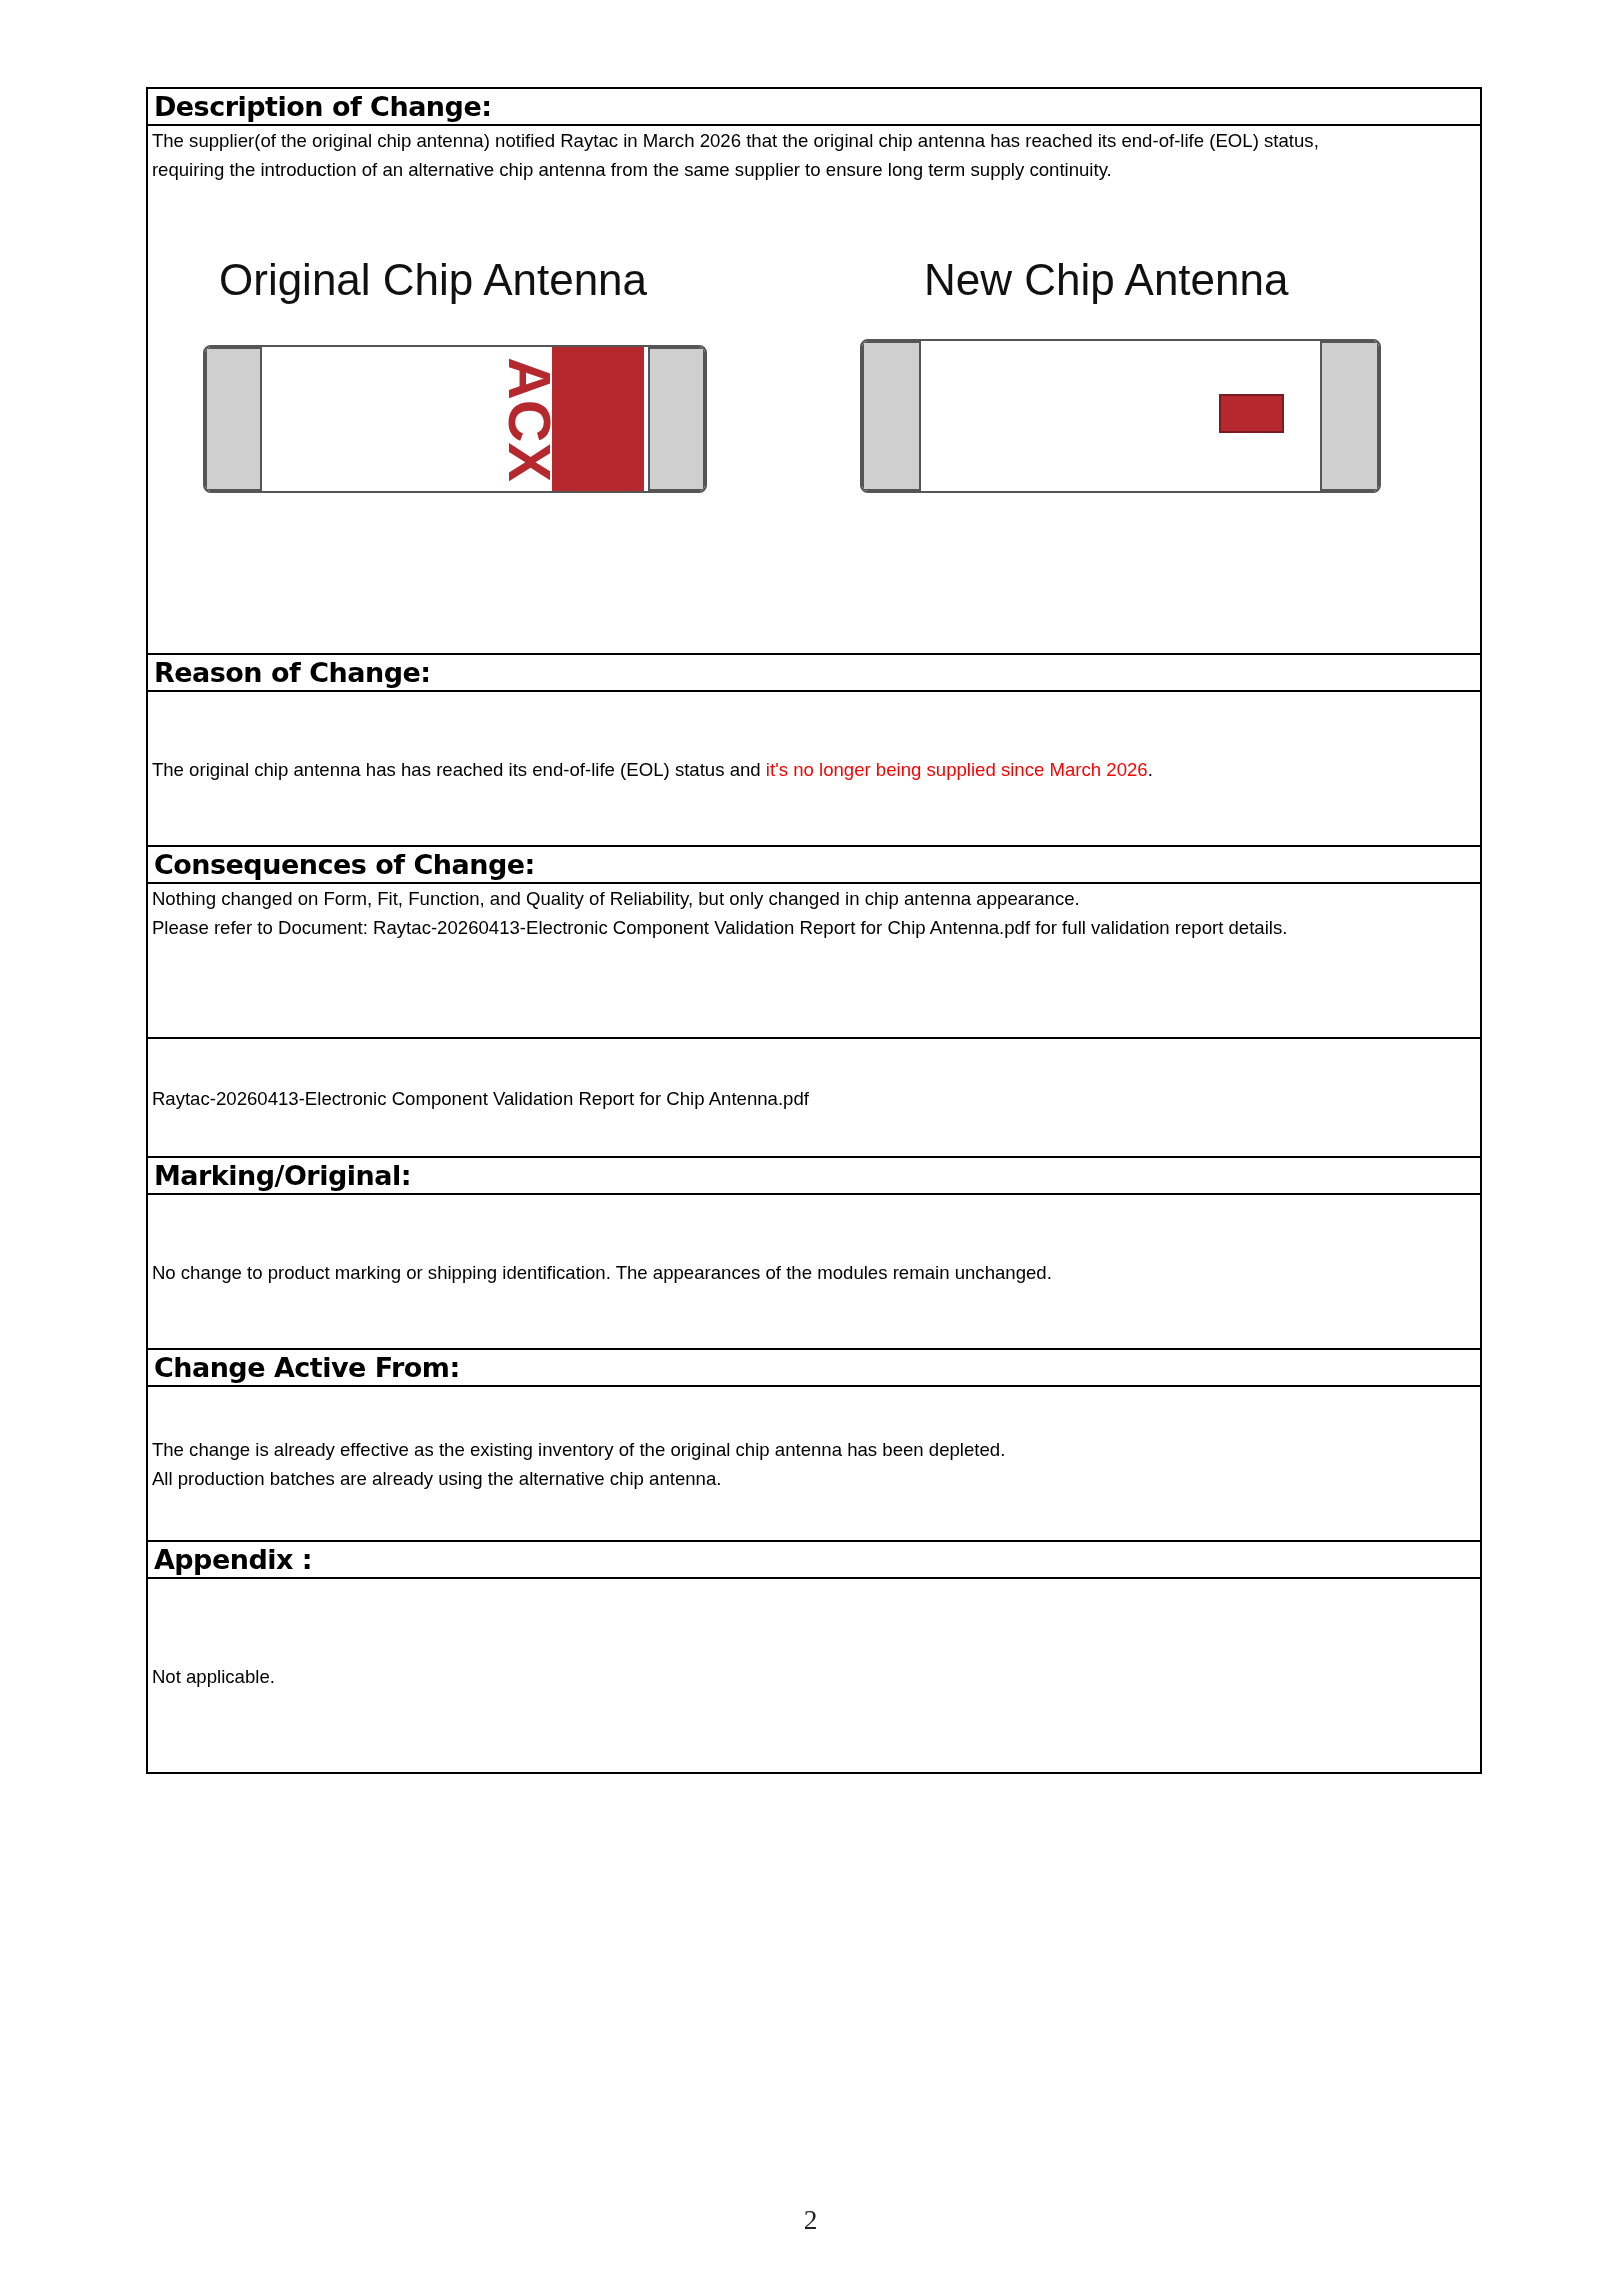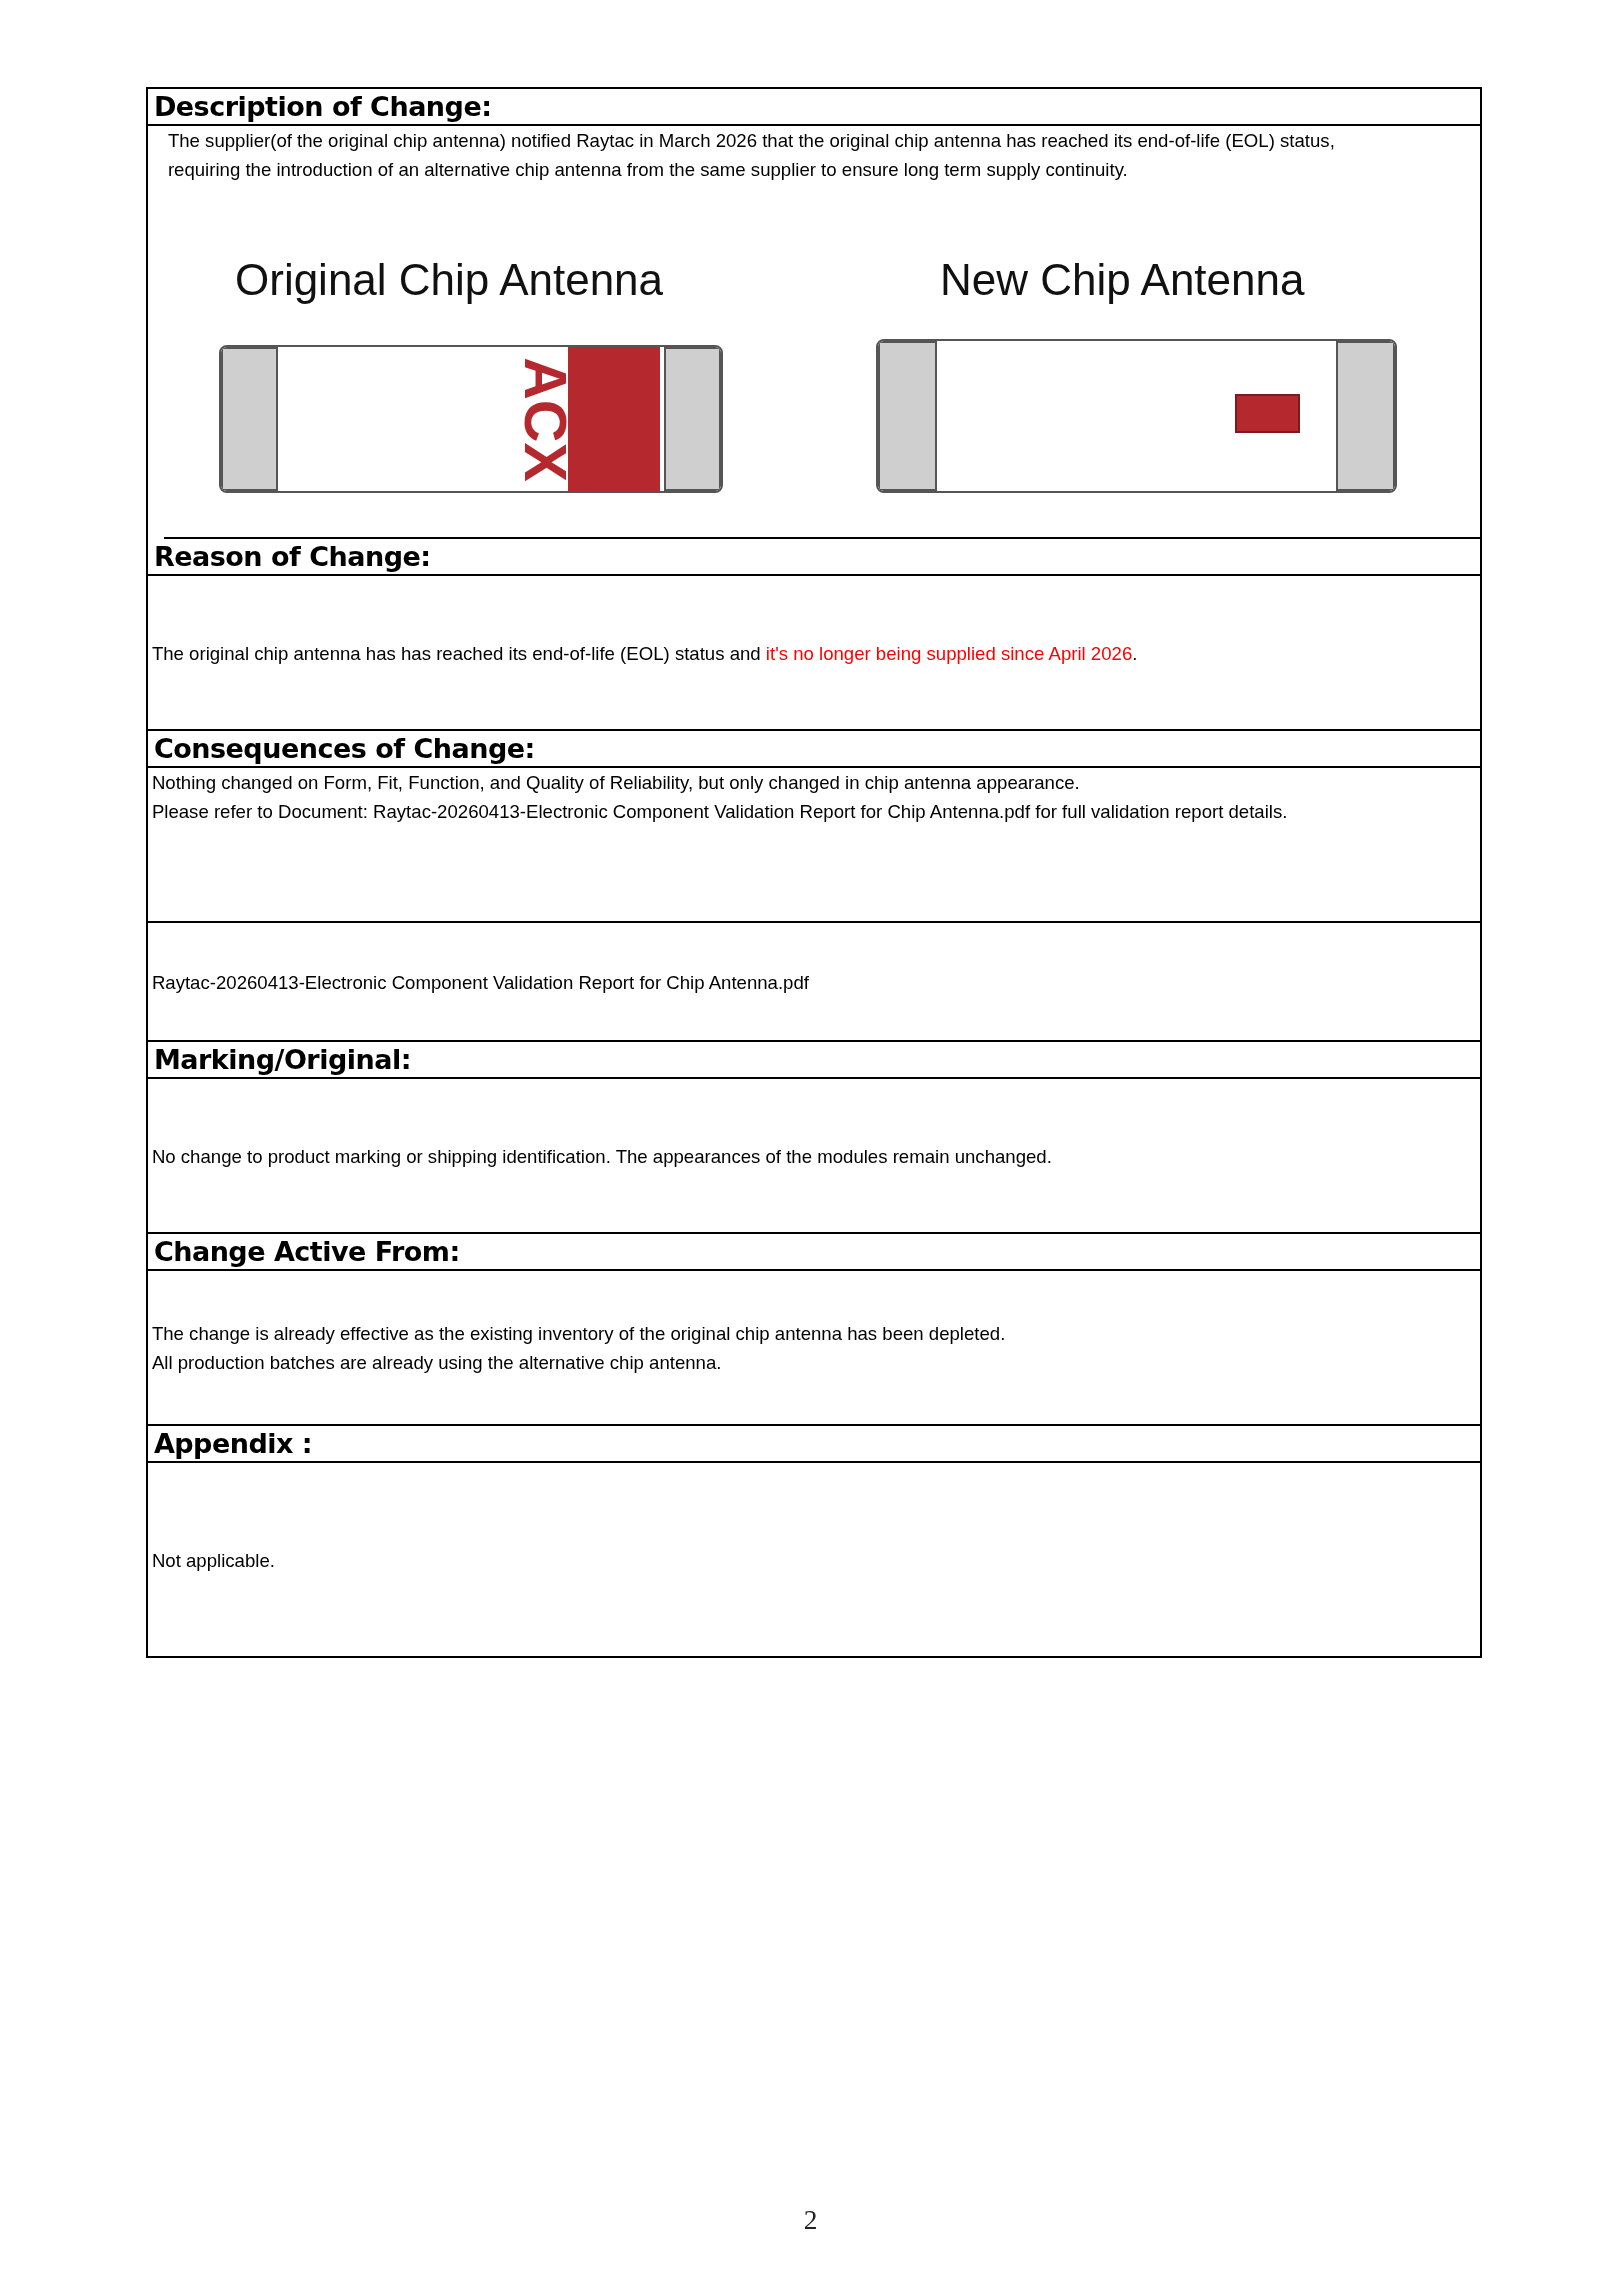--- a/index.html
+++ b/index.html
@@ -19,21 +19,21 @@
   .mark { position: absolute; background: #b5292e; border: 2px solid #7a1b1f; box-sizing: border-box; }
   .acx { position: absolute; color: #b5292e; font-family: "Liberation Sans", sans-serif; font-weight: bold; font-size: 59px; transform: rotate(90deg); transform-origin: center; white-space: nowrap; }
   .page-num { position: absolute; top: 2205px; left: 0; width: 1621px; text-align: center; font-family: "Liberation Serif", serif; font-size: 27.4px; color: #222; }
 </style>
 </head>
 <body>
 
 <div class="form-table">
 
   <div class="row-head">Description of Change:</div>
-  <div class="row-body" style="height:413px;margin-left:16px;">
+  <div class="row-body" style="height:529px;">
     <div>The supplier(of the original chip antenna) notified Raytac in March 2026 that the original chip antenna has reached its end-of-life (EOL) status,</div>
     <div>requiring the introduction of an alternative chip antenna from the same supplier to ensure long term supply continuity.</div>
     <div class="chips" style="position:absolute; left:0; right:0; top:2px;">
       <div class="chip-title" style="left:71px;">Original Chip Antenna</div>
       <div class="chip" style="left:55px; top:217px; width:504px; height:148px;">
         <div class="cap" style="left:0; width:57px;"></div>
         <div class="acx" style="left:255px; top:43px; width:137px; text-align:center; line-height:59px;">ACX</div>
         <div class="band" style="left:347px; width:92px;"></div>
         <div class="cap" style="right:0; width:57px;"></div>
       </div>
@@ -41,21 +41,21 @@
       <div class="chip" style="left:712px; top:211px; width:521px; height:154px;">
         <div class="cap" style="left:0; width:59px;"></div>
         <div class="mark" style="left:357px; top:53px; width:65px; height:39px;"></div>
         <div class="cap" style="right:0; width:59px;"></div>
       </div>
     </div>
   </div>
 
   <div class="row-head">Reason of Change:</div>
   <div class="row-body" style="height:155px;">
-    <div class="body-center"><span>The original chip antenna has has reached its end-of-life (EOL) status and </span><span class="red">it's no longer being supplied since April 2026</span><span>.</span></div>
+    <div class="body-center"><span>The original chip antenna has has reached its end-of-life (EOL) status and </span><span class="red">it's no longer being supplied since March 2026</span><span>.</span></div>
   </div>
 
   <div class="row-head">Consequences of Change:</div>
   <div class="row-body" style="height:155px;">
     <div>Nothing changed on Form, Fit, Function, and Quality of Reliability, but only changed in chip antenna appearance.</div>
     <div>Please refer to Document: Raytac-20260413-Electronic Component Validation Report for Chip Antenna.pdf for full validation report details.</div>
   </div>
 
   <div class="row-body" style="height:119px;">
     <div class="body-center">Raytac-20260413-Electronic Component Validation Report for Chip Antenna.pdf</div>

